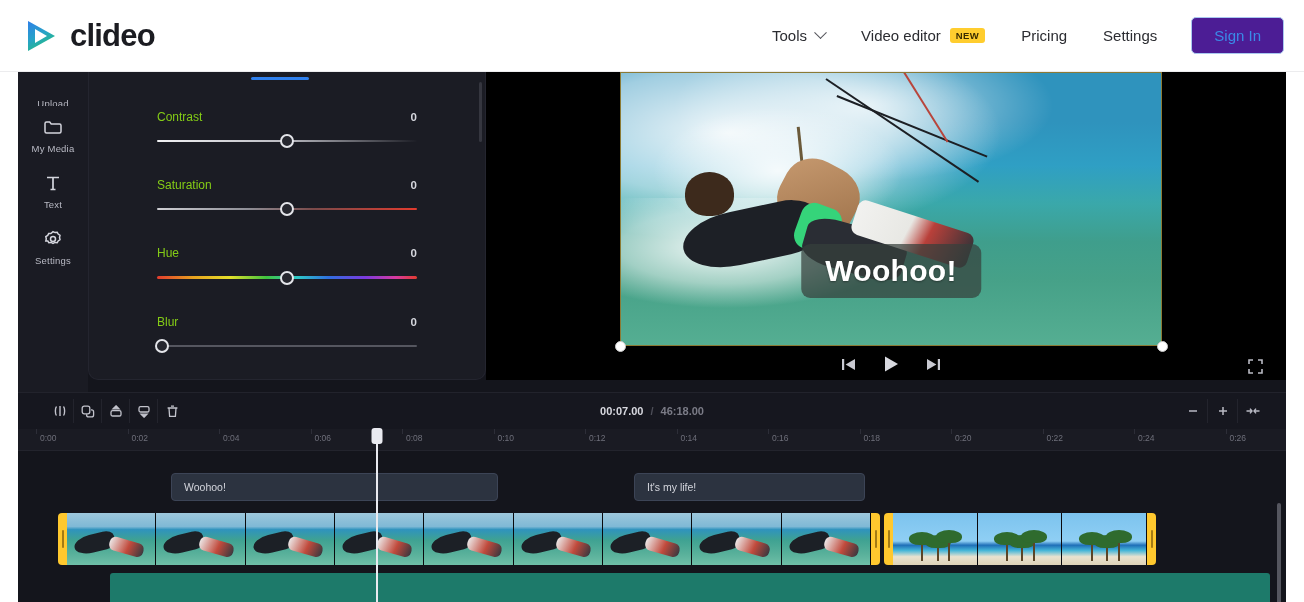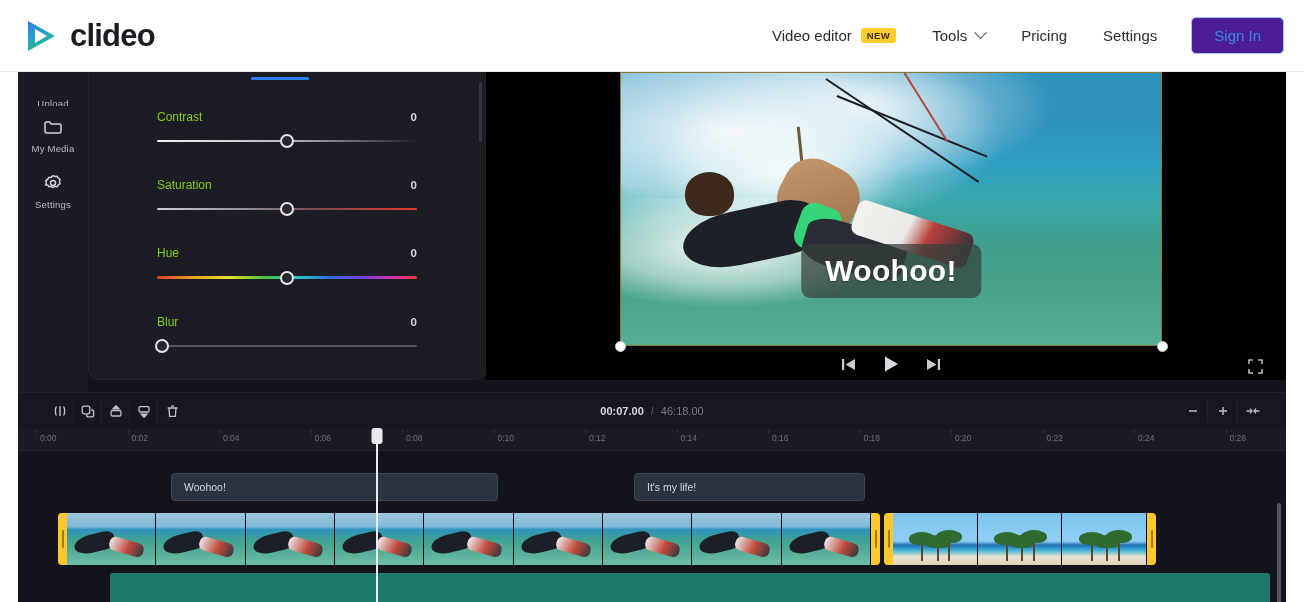--- a/index.html
+++ b/index.html
@@ -159,21 +159,21 @@
   .tool-group{ display:flex; align-items:center; margin-left:28px; }
   .tool-btn{
     width:28px; height:24px; display:flex; align-items:center; justify-content:center;
     cursor:pointer; border-right:1px solid #23242d;
   }
   .tool-btn:last-child{ border-right:none; }
   .tc{
     position:absolute; left:50%; transform:translateX(-50%);
     font-size:11px; font-weight:700; color:#d8d9e0; display:flex; gap:7px; align-items:baseline;
   }
-  .tc-total{ color:#7b7c87; font-weight:400; }
+  .tc-total{ color:#7b7c87; font-weight:700; }
   .tc-sep{ color:#4d4e58; }
   .zoom-group{ position:absolute; right:18px; display:flex; align-items:center; }
   .zoom-btn{
     width:30px; height:24px; display:flex; align-items:center; justify-content:center;
     cursor:pointer; color:#b9bac4; border-right:1px solid #23242d;
   }
   .zoom-btn:last-child{ border-right:none; }
   .ruler{
     position:absolute; left:0; top:36px; width:100%; height:22px;
     background:#1a1b23; border-bottom:1px solid #23242d;
@@ -262,26 +262,26 @@
         </defs>
         <path d="M6 4 L33 19 L6 34 Z" fill="url(#lg)"></path>
         <path d="M13 12 L25 19 L13 26 Z" fill="#ffffff"></path>
       </svg>
     </span>
     <span class="brand-name">clideo</span>
   </div>
 
   <div class="nav">
     <div class="nav-item">
+      <span>Tools</span>
+      <span class="caret"></span>
+    </div>
+    <div class="nav-item">
       <span>Video editor</span>
       <span class="badge-new">NEW</span>
-    </div>
-    <div class="nav-item">
-      <span>Tools</span>
-      <span class="caret"></span>
     </div>
     <div class="nav-item">
       <span>Pricing</span>
     </div>
     <div class="nav-item">
       <span>Settings</span>
     </div>
     <div class="signin">Sign In</div>
   </div>
 </div>
@@ -295,20 +295,28 @@
 
     <div class="rail-item">
       <span class="ic">
         <svg width="20" height="18" viewBox="0 0 20 18" fill="none" stroke="#d4d5dd" stroke-width="1.5">
           <path d="M2 5.5a1.5 1.5 0 011.5-1.5h3.2l1.5 2H16.5A1.5 1.5 0 0118 7.5v6A1.5 1.5 0 0116.5 15h-13A1.5 1.5 0 012 13.5z"></path>
         </svg>
       </span>
       <span class="rail-label">My Media</span>
     </div>
 
+    <div class="rail-item">
+      <span class="ic">
+        <svg width="20" height="20" viewBox="0 0 20 20" fill="none" stroke="#d4d5dd" stroke-width="1.7">
+          <path d="M4 4.5h12M10 4.5v12M7.5 16.5h5"></path>
+        </svg>
+      </span>
+      <span class="rail-label">Text</span>
+    </div>
 
     <div class="rail-item">
       <span class="ic">
         <svg width="20" height="20" viewBox="0 0 20 20" fill="none" stroke="#d4d5dd" stroke-width="1.5">
           <path d="M10 2.6l2 1 2.2-.3 1 1.8 1.8 1.2-.5 2.2.5 2.2-1.8 1.2-1 1.8-2.2-.3-2 1-2-1-2.2.3-1-1.8L2.8 12l.5-2.2-.5-2.2 1.9-1.2 1-1.8L7.9 4.6z"></path>
           <circle cx="10" cy="10" r="2.5"></circle>
         </svg>
       </span>
       <span class="rail-label">Settings</span>
     </div>

